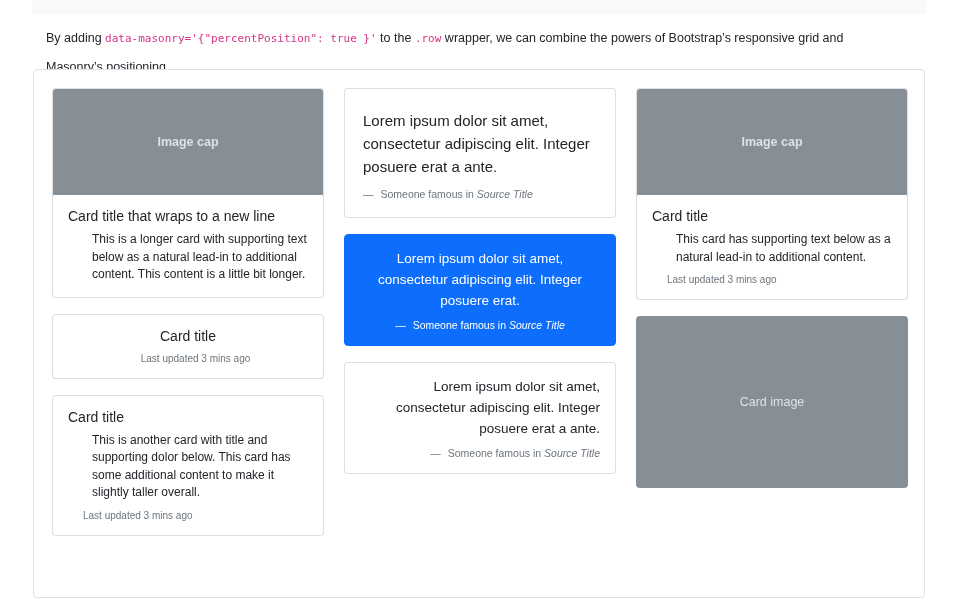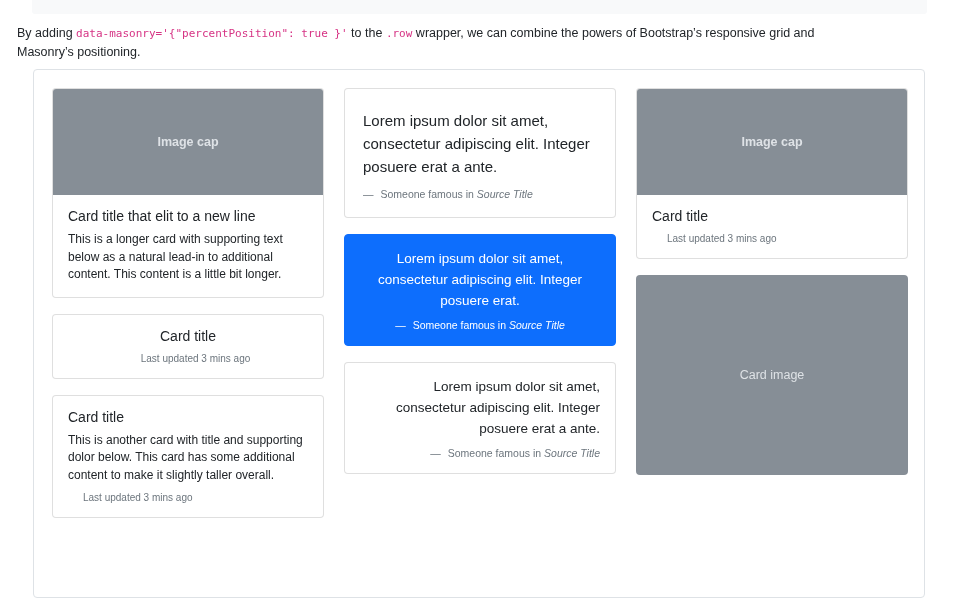--- a/index.html
+++ b/index.html
@@ -4,22 +4,22 @@
 <style>
   * { margin: 0; padding: 0; box-sizing: border-box; }
   html, body { width: 960px; height: 600px; background: #fff; overflow: hidden; }
   body { font-family: "Liberation Sans", sans-serif; color: #212529; position: relative; }
 
   .code-block-tail {
     position: absolute; left: 32px; top: 0; width: 895px; height: 14px;
     background: #f8f9fa; border-radius: 0 0 3px 3px;
   }
 
-  .intro { position: absolute; left: 17px; top: 24px; width: 800px;
-    font-size: 12.5px; line-height: 19px; color: #212529; }
+  .intro { position: absolute; left: 46px; top: 24px; width: 800px;
+    font-size: 12.5px; line-height: 28px; color: #212529; }
   .intro code {
     font-family: "DejaVu Sans Mono", monospace;
     font-size: 11px; color: #d63384;
   }
 
   .example {
     position: absolute; left: 33px; top: 69px; width: 892px; height: 529px;
     border: 1px solid #dee2e6; border-radius: 4px; background: #fff;
     padding: 18px 16px 0 18px;
   }
@@ -32,25 +32,25 @@
     overflow: hidden;
   }
   .card-img-top {
     background: #868e96; color: #dee2e6; font-size: 12.5px;
     display: flex; align-items: center; justify-content: center;
   }
   .img-106 { height: 106px; font-weight: bold; }
   .card-img-only {
     background: #868e96; color: #dee2e6; font-size: 12.5px;
     display: flex; align-items: center; justify-content: center;
-    border: none; border-radius: 4px; height: 200px;
+    border: none; border-radius: 4px; height: 172px;
   }
   .card-body { padding: 13px 15px; }
   .card-title { font-size: 14px; font-weight: 500; line-height: 17px; margin-bottom: 6px; }
-  .card-text { font-size: 12px; line-height: 17.5px; }
+  .card-text { font-size: 12px; line-height: 17.5px; margin-left: 24px; }
   .card-stamp { display: block; margin-top: 8px; font-size: 10px; line-height: 12px; color: #6c757d; padding-left: 15px; }
 
   .text-center { text-align: center; }
   .text-right { text-align: right; }
 
   .bq-body { padding: 20px 18px 16px 18px; }
   blockquote { margin: 0; }
   .quote-lg { font-size: 15px; line-height: 23px; margin-bottom: 10px; }
   .quote-sm { font-size: 13.5px; line-height: 21px; margin-bottom: 8px; }
   .bq-footer { font-size: 10.5px; line-height: 13px; color: #6c757d; }
@@ -70,21 +70,21 @@
 <div class="example">
   <div class="masonry">
 
     <div class="mcol">
 
       <div class="card">
         <div class="card-img-top img-106">
           <span>Image cap</span>
         </div>
         <div class="card-body">
-          <div class="card-title">Card title that elit to a new line</div>
+          <div class="card-title">Card title that wraps to a new line</div>
           <p class="card-text">This is a longer card with supporting text below as a natural lead-in to additional content. This content is a little bit longer.</p>
         </div>
       </div>
 
       <div class="card text-center">
         <div class="card-body">
           <div class="card-title">Card title</div>
           <small class="card-stamp">Last updated 3 mins ago</small>
         </div>
       </div>
@@ -131,20 +131,21 @@
     </div>
 
     <div class="mcol">
 
       <div class="card">
         <div class="card-img-top img-106">
           <span>Image cap</span>
         </div>
         <div class="card-body">
           <div class="card-title">Card title</div>
+          <p class="card-text">This card has supporting text below as a natural lead-in to additional content.</p>
           <small class="card-stamp">Last updated 3 mins ago</small>
         </div>
       </div>
 
       <div class="card-img-only">
         <span>Card image</span>
       </div>
 
     </div>
 

